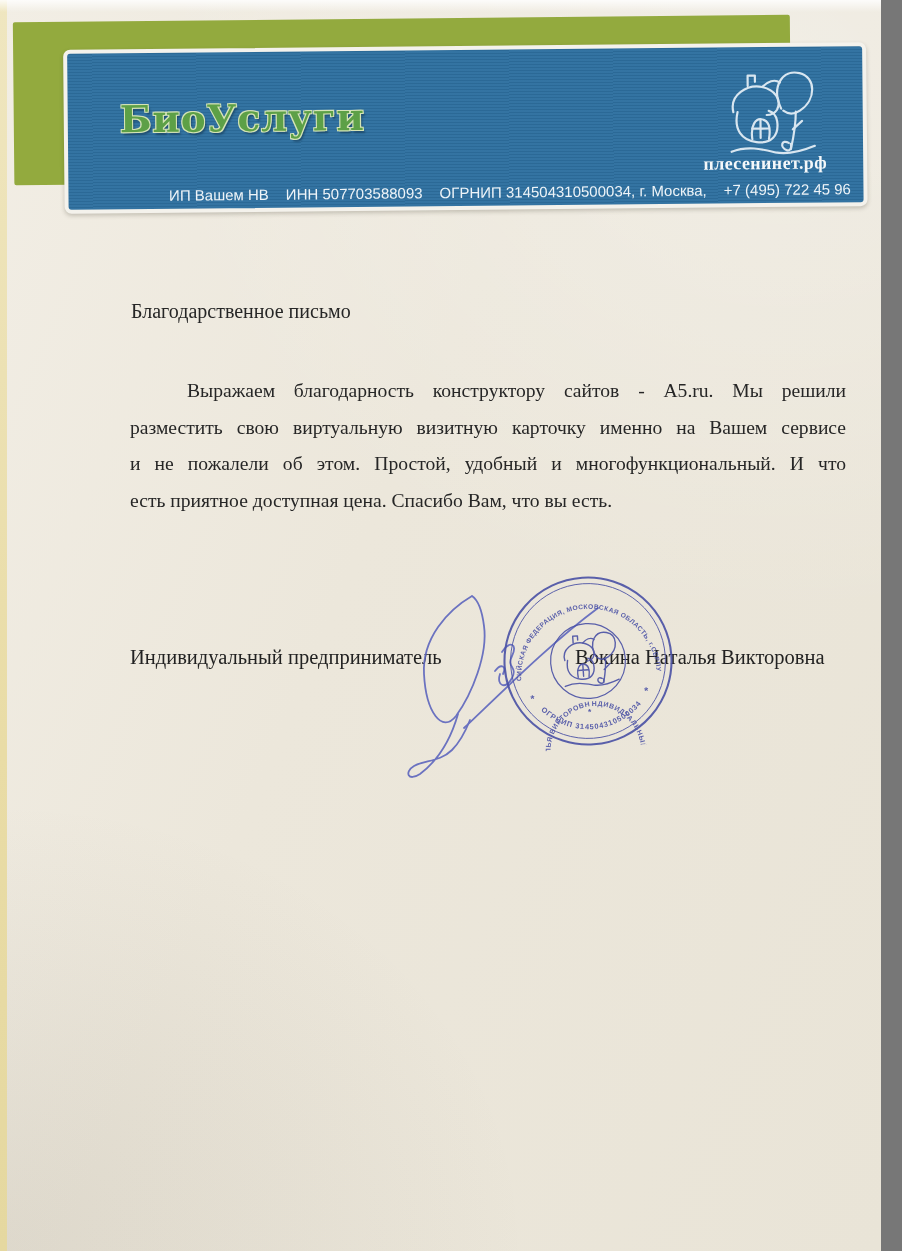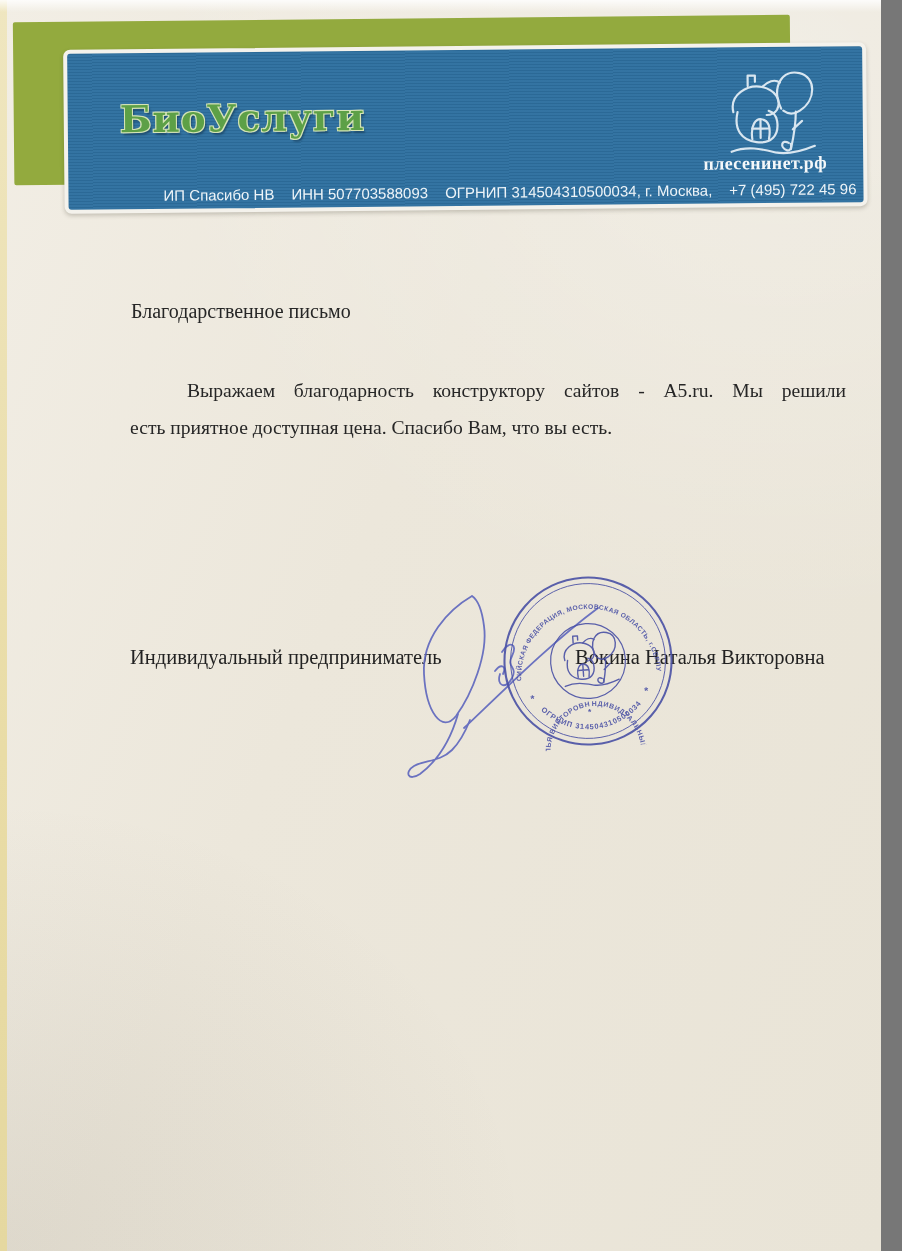--- a/index.html
+++ b/index.html
@@ -95,32 +95,34 @@
 
   <div class="header-tilt">
     <div class="green-rect"></div>
     <div class="banner">
       <div class="brand-logo">БиоУслуги</div>
       <svg class="house-white" viewBox="0 0 100 100">
         <use href="#house-art"></use>
       </svg>
       <div class="domain">плесенинет.рф</div>
       <div class="info-line">
-        <span>ИП Спасибо НВ</span>
+        <span>ИП Вашем НВ</span>
         <span>ИНН 507703588093</span>
         <span>ОГРНИП 314504310500034, г. Москва,</span>
         <span>+7 (495) 722 45 96</span>
       </div>
     </div>
   </div>
 
   <div class="title">Благодарственное письмо</div>
 
   <div class="bodytext">
     <div class="line first">Выражаем благодарность конструктору сайтов - А5.ru. Мы решили</div>
+    <div class="line">разместить свою виртуальную визитную карточку именно на Вашем сервисе</div>
+    <div class="line">и не пожалели об этом. Простой, удобный и многофункциональный. И что</div>
     <div class="line last">есть приятное доступная цена. Спасибо Вам, что вы есть.</div>
   </div>
 
   <div class="sig-label">Индивидуальный предприниматель</div>
   <div class="sig-name">Вокина Наталья Викторовна</div>
 
   <svg class="signature" viewBox="0 0 270 210">
     <g fill="none" stroke="var(--ink_blue,#5a63bd)" stroke-width="1.8" stroke-linecap="round">
       <path d="M80,14 C56,28 30,56 32,92 C34,130 50,152 64,134 C80,112 96,72 92,44 C90,28 86,18 80,14"></path>
       <path d="M110,70 C118,58 126,62 120,74 C114,86 126,84 120,96 C114,108 104,104 108,92"></path>

